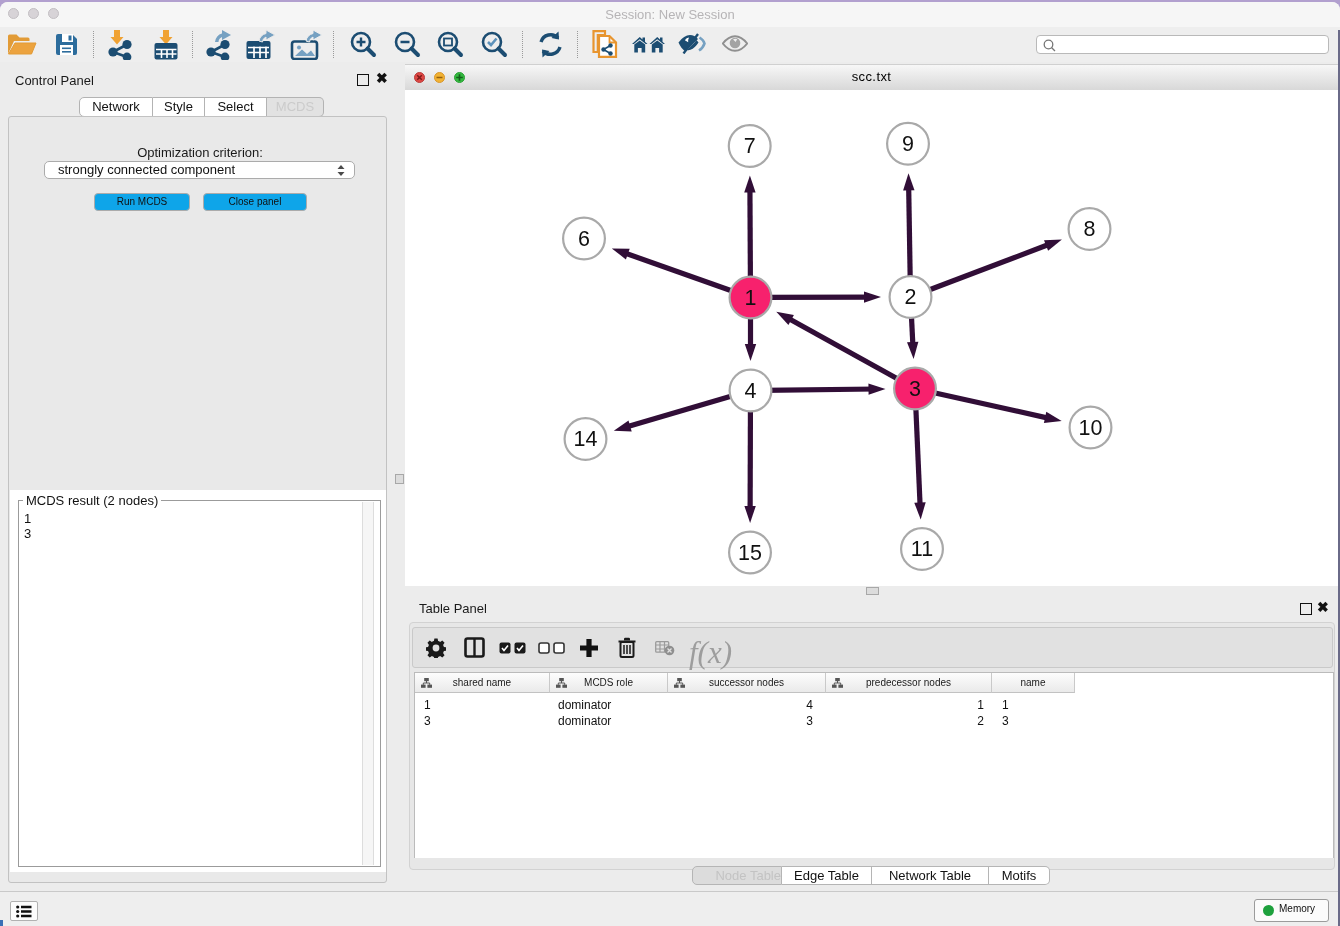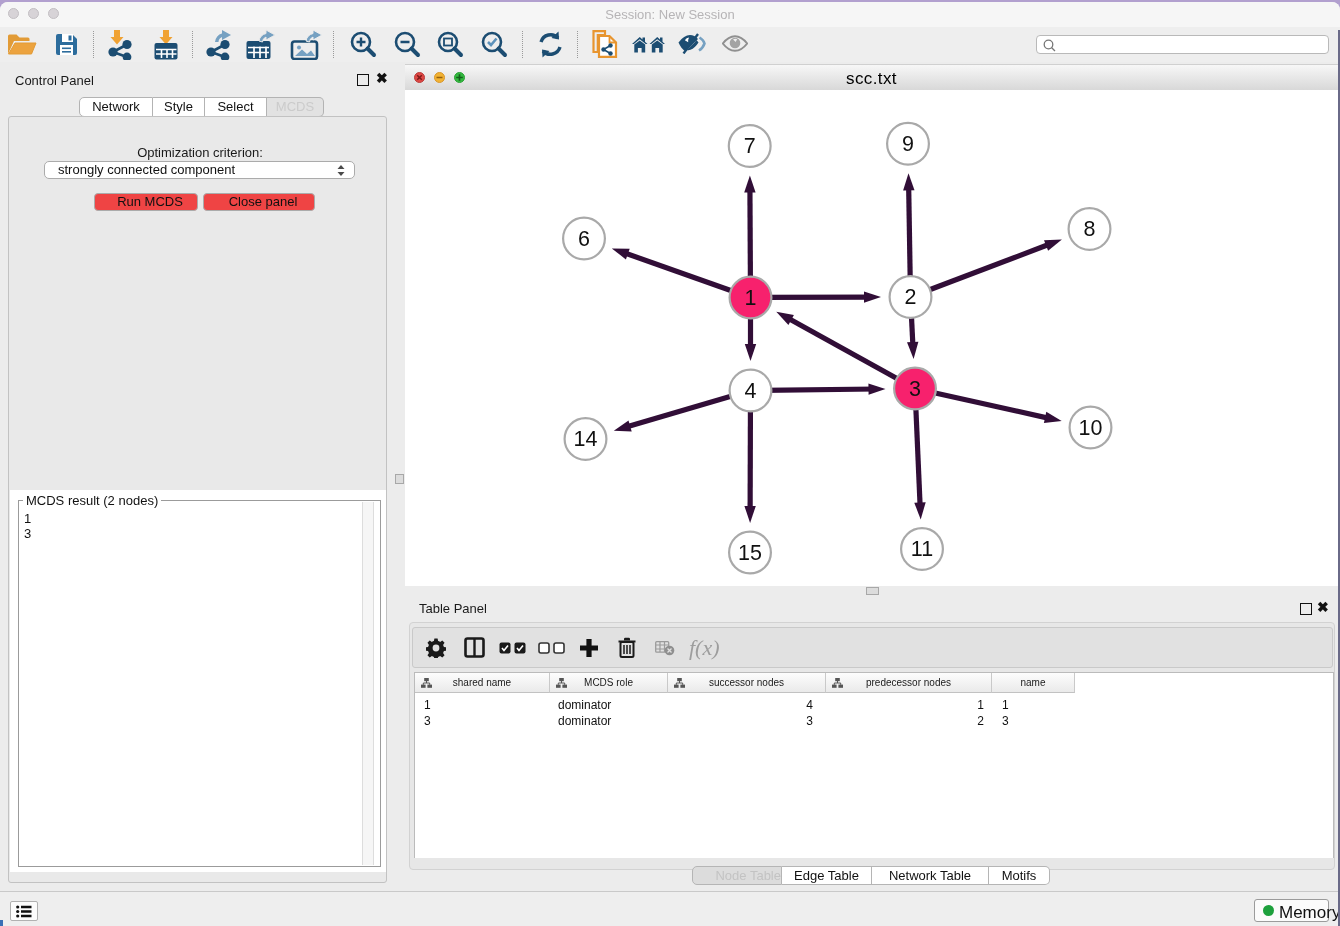--- a/index.html
+++ b/index.html
@@ -15,21 +15,21 @@
 
 #leftpanel{left:0;top:60px;width:392px;height:829px;background:#ececec;}
 #cp-title{left:15px;top:11px;font-size:13px;color:#1a1a1a;}
 .floatbtn{width:10px;height:10px;border:1.5px solid #111;background:transparent;}
 .closex{font-size:14px;font-weight:700;color:#111;}
 #tabs{left:79px;top:35px;height:20px;}
 .tab{float:left;height:18px;line-height:18px;font-size:13px;text-align:center;background:#fff;border:1px solid #b3b3b3;border-left:none;color:#111;padding:0;}
 #tabpane{left:8px;top:54px;width:377px;height:765px;background:#e9e9e9;border:1px solid #c2c2c2;border-radius:3px;}
 #optlabel{left:0px;top:83px;width:400px;text-align:center;font-size:13px;color:#1a1a1a;}
 #combo{left:44px;top:99px;width:296px;height:16px;background:#fff;border:1px solid #ababab;border-radius:5px;font-size:13px;line-height:16px;padding-left:13px;color:#111;}
-.btn{height:16px;background:#ef4444;border:1px solid #ababab;border-radius:4px;font-size:13px;line-height:16px;text-align:center;color:#111;top:131px;padding-left:8px;}
+.btn{height:16px;background:#0ea5e9;border:1px solid #ababab;border-radius:4px;font-size:10px;line-height:16px;text-align:center;color:#111;top:131px;}
 #results{left:10px;top:428px;width:376px;height:382px;background:#fff;}
 #fieldset{left:8px;top:10px;width:361px;height:365px;border:1px solid #9b9b9b;}
 #legend{left:4px;top:-8px;background:#fff;padding:0 3px;font-size:13px;color:#111;}
 #scroll2{right:6px;top:1px;width:10px;height:363px;background:#f6f6f6;border-left:1px solid #ddd;border-right:1px solid #ddd;}
 
 #vsplit{left:392px;top:60px;width:13px;height:829px;background:#ececec;}
 #vhandle{left:3px;top:412px;width:7px;height:8px;background:#dcdcdc;border:1px solid #a8a8a8;}
 
 #netpanel{left:405px;top:60px;width:935px;height:535px;background:#ececec;}
 #nettitle{left:0;top:2px;width:933px;height:25px;background:linear-gradient(#f7f7f7,#d8d8d8);border-bottom:1px solid #ababab;border-top:1px solid #d0d0d0;}
@@ -226,21 +226,21 @@
       <div class="abs mac" style="left:29px;background:#f2b232;border:1px solid #d8962a;">
           <svg width="9" height="9" style="margin-top:0px;" viewBox="0 0 9 9">
             <path d="M1.5 4.5 H7.5" stroke="#93600e" stroke-width="1.7"></path>
           </svg>
         </div>
       <div class="abs mac" style="left:49px;background:#33b93f;border:1px solid #2aa035;">
           <svg width="9" height="9" style="margin-top:0px;" viewBox="0 0 9 9">
             <path d="M4.5 1.2 V7.8 M1.2 4.5 H7.8" stroke="#136019" stroke-width="1.7"></path>
           </svg>
         </div>
-      <div class="abs" style="width:933px;top:4px;text-align:center;font-size:17px;color:#000;letter-spacing:0.4px;">scc.txt</div>
+      <div class="abs" style="width:933px;top:4px;text-align:center;font-size:13px;color:#000;letter-spacing:0.4px;">scc.txt</div>
     </div>
     <div class="abs" id="netcanvas">
       <svg width="933" height="496" viewBox="0 0 933 496">
         <g stroke="#310e37" stroke-width="5.2" fill="none">
             <line x1="345.5" y1="207.5" x2="344.9" y2="94.8"></line>
             <line x1="345.5" y1="207.5" x2="215.6" y2="161.5"></line>
             <line x1="345.5" y1="207.5" x2="466.7" y2="207.1"></line>
             <line x1="345.5" y1="207.5" x2="345.5" y2="261.6"></line>
             <line x1="505.5" y1="207.0" x2="503.6" y2="92.6"></line>
             <line x1="505.5" y1="207.0" x2="648.2" y2="152.8"></line>
@@ -339,21 +339,21 @@
         <path d="M6 8 V17 M9 8 V17 M12 8 V17" stroke="#1a1a1a" stroke-width="1.5"></path>
       </svg>
 
       <svg class="abs" style="left:242px;top:13px;" width="20" height="15" viewBox="0 0 20 15">
         <rect x="0.7" y="0.7" width="13" height="10.5" rx="1" fill="none" stroke="#9b9b9b" stroke-width="1.3"></rect>
         <path d="M1 4 H13.5 M1 8 H13.5 M5 1 V11 M9.5 1 V11" stroke="#9b9b9b" stroke-width="1.2"></path>
         <circle cx="14.5" cy="9.5" r="4.8" fill="#8f8f8f"></circle>
         <path d="M12.5 7.5 L16.5 11.5 M16.5 7.5 L12.5 11.5" stroke="#e1e1e1" stroke-width="1.3"></path>
       </svg>
 
-      <div class="abs" style="left:276px;top:7px;font-family:'Liberation Serif',serif;font-style:italic;font-size:22px;color:#9d9d9d;">f(x)</div>
+      <div class="abs" style="left:276px;top:7px;font-family:'Liberation Serif',serif;font-style:italic;font-size:31px;color:#9d9d9d;">f(x)</div>
     </div>
     <div class="abs" id="tp-table">
       <div class="abs hcell" style="left:0px;width:135px;"><svg class="abs" style="left:6px;top:5px;" width="11" height="10" viewBox="0 0 11 10">
             <rect x="3.2" y="0" width="4.6" height="3.2" fill="#555"></rect>
             <rect x="0" y="6.6" width="4.6" height="3.2" fill="#555"></rect>
             <rect x="6.4" y="6.6" width="4.6" height="3.2" fill="#555"></rect>
             <path d="M5.5 3 V5 M2.3 6.8 V5 H8.7 V6.8" stroke="#555" stroke-width="1" fill="none"></path>
           </svg>shared name</div>
       <div class="abs hcell" style="left:135px;width:118px;"><svg class="abs" style="left:6px;top:5px;" width="11" height="10" viewBox="0 0 11 10">
             <rect x="3.2" y="0" width="4.6" height="3.2" fill="#555"></rect>
@@ -397,18 +397,18 @@
     <div class="abs" style="left:10px;top:9px;width:26px;height:18px;background:#fdfdfd;border:1px solid #b1b1b1;border-radius:2px;">
       <svg class="abs" style="left:5px;top:2.5px;" width="16" height="13" viewBox="0 0 16 13">
         <circle cx="1.7" cy="2" r="1.6" fill="#111"></circle>
           <circle cx="1.7" cy="6.5" r="1.6" fill="#111"></circle>
           <circle cx="1.7" cy="11" r="1.6" fill="#111"></circle>
         <path d="M5 2 H15.5 M5 6.5 H15.5 M5 11 H15.5" stroke="#111" stroke-width="2.6"></path>
       </svg>
     </div>
     <div class="abs" style="left:1254px;top:7px;width:73px;height:21px;background:#fbfbfb;border:1px solid #9b9b9b;border-radius:3px;">
       <div class="abs" style="left:8px;top:5px;width:11px;height:11px;border-radius:50%;background:#1da03c;"></div>
-      <div class="abs" style="left:24px;top:3px;font-size:17px;color:#111;">Memory</div>
+      <div class="abs" style="left:24px;top:3px;font-size:10px;color:#111;">Memory</div>
     </div>
   </div>
 </div>
 <div class="abs" style="left:1338px;top:30px;width:2px;height:896px;background:#6a6a88;"></div>
 <div class="abs" style="left:0px;top:920px;width:3px;height:6px;background:#3a6fb5;"></div>
 
 </body></html>

